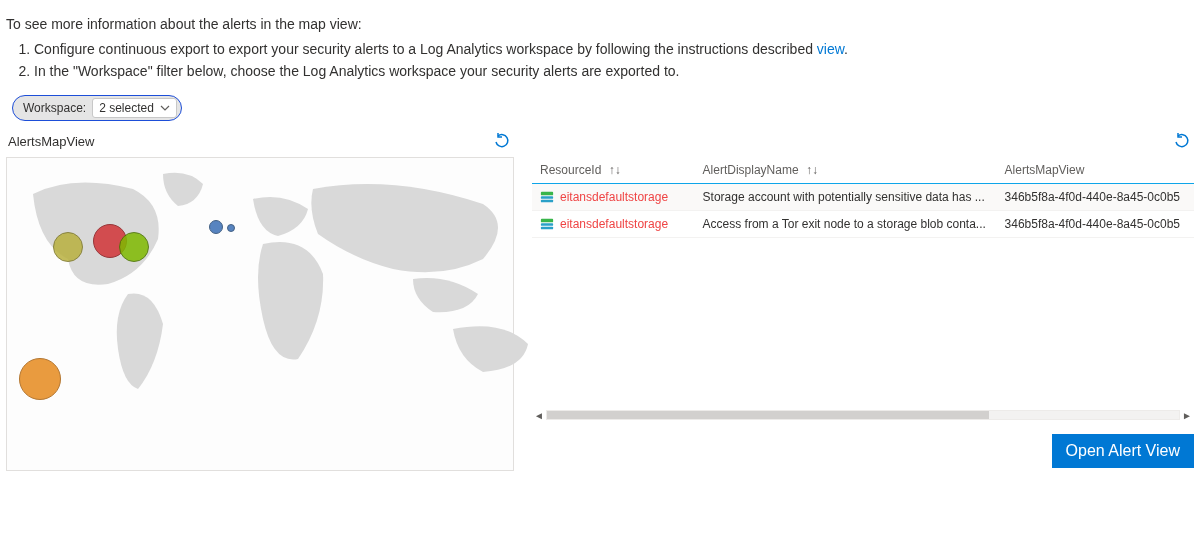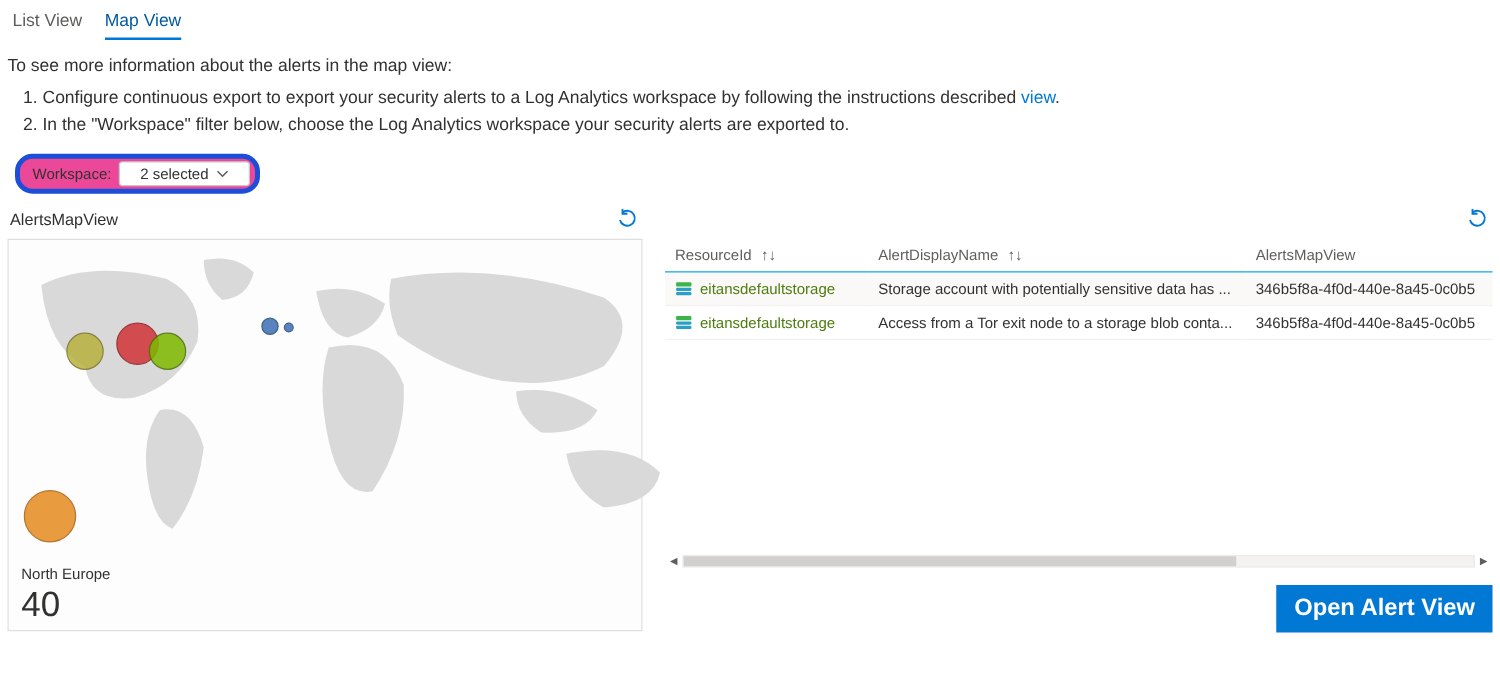--- a/index.html
+++ b/index.html
@@ -27,34 +27,34 @@
   }
   
   .instructions { margin: 12px 0 14px 0; color: #323130; font-size: 14px; }
   .instructions ol { margin: 8px 0 0 0; padding-left: 28px; }
   .instructions li { margin: 2px 0; line-height: 1.4; }
   .link { color: #0078d4; cursor: pointer; text-decoration: none; }
   
   .filterbar { margin: 2px 0 10px 6px; }
   .filter-pill {
     display: inline-flex; align-items: center;
-    border: 4px solid #1d4ed8;
-    background: #ec4899;
+    border: 1px solid #1d4ed8;
+    background: #e5e5e5;
     border-radius: 14px;
     padding: 2px 4px 2px 10px;
     font-size: 12px;
     color: #323130;
     cursor: pointer;
   }
   .filter-pill .sel {
     display: inline-flex; align-items: center;
     background: #fff;
     border: 1px solid #c8c8c8;
     border-radius: 3px;
-    padding: 2px 16px;
+    padding: 2px 6px;
     margin-left: 6px;
     color: #323130;
   }
   .filter-pill .chev { margin-left: 6px; }
   
   .panels { display: flex; gap: 18px; align-items: flex-start; }
   .map-panel { width: 508px; position: relative; }
   .table-panel { flex: 1; min-width: 0; }
   .panel-header {
     display: flex; justify-content: space-between; align-items: center;
@@ -91,53 +91,49 @@
   }
   .tbl thead th .sort { margin-left: 4px; color: #605e5c; }
   .tbl tbody td {
     padding: 6px 8px; border-bottom: 1px solid #f3f2f1;
     white-space: nowrap; overflow: hidden; text-overflow: ellipsis;
     max-width: 0;
     color: #323130;
   }
   .tbl tbody tr:nth-child(odd) { background: #faf9f8; }
   .tbl tbody tr { cursor: pointer; }
-  .res-cell { display: flex; align-items: center; gap: 6px; color: #4d7c0f; }
+  .res-cell { display: flex; align-items: center; gap: 6px; color: #ef4444; }
   .res-icon { width: 14px; height: 14px; flex-shrink: 0; }
   .col-res { width: 140px; }
   .col-name { width: 260px; }
   .col-sub { width: 170px; }
   
   .hscroll {
     position: relative; height: 14px; margin-top: 170px;
     display: flex; align-items: center;
   }
   .hscroll .arrow { width: 14px; text-align: center; color: #605e5c; font-size: 10px; cursor: pointer; }
   .hscroll .track { flex: 1; height: 10px; background: #f3f2f1; border: 1px solid #edebe9; position: relative; }
   .hscroll .thumb { position: absolute; left: 0; top: 0; height: 100%; width: 70%; background: #d2d0ce; }
   
   .action-row { display: flex; justify-content: flex-end; margin-top: 12px; }
   .primary-btn {
     background: #0078d4; color: #fff;
     border: none; padding: 8px 14px;
-    font-size: 19px; font-weight: 700;
+    font-size: 16px; font-weight: 400;
     cursor: pointer;
   }
   
   svg { display: block; }
 </style>
 </head>
 <body>
 
 <div class="root">
 
-  <div class="tabs">
-    <div class="tab">List View</div>
-    <div class="tab active">Map View</div>
-  </div>
 
   <div class="instructions">
     <div>To see more information about the alerts in the map view:</div>
     <ol>
       <li>
         <span>Configure continuous export to export your security alerts to a Log Analytics workspace by following the instructions described </span><a class="link">view</a><span>.</span>
       </li>
       <li>In the "Workspace" filter below, choose the Log Analytics workspace your security alerts are exported to.</li>
     </ol>
   </div>
@@ -191,24 +187,20 @@
               <path d="M440 165 Q490 155 515 180 Q510 205 470 208 Q445 195 440 165 Z"></path>
             </g>
           </svg>
 
           <div class="bubble bub-olive"></div>
           <div class="bubble bub-red"></div>
           <div class="bubble bub-green"></div>
           <div class="bubble bub-blue1"></div>
           <div class="bubble bub-blue2"></div>
           <div class="bubble bub-orange"></div>
-        </div>
-        <div class="region-stat">
-          <div class="region-name">North Europe</div>
-          <div class="region-count">40</div>
         </div>
       </div>
     </div>
 
     <div class="table-panel">
       <div class="panel-header">
         <div></div>
         <div class="undo-icon">
           <svg width="16" height="16" viewBox="0 0 16 16">
               <path d="M4 3 A6 6 0 1 1 2 9" stroke="#0078d4" stroke-width="1.5" fill="none"></path>

